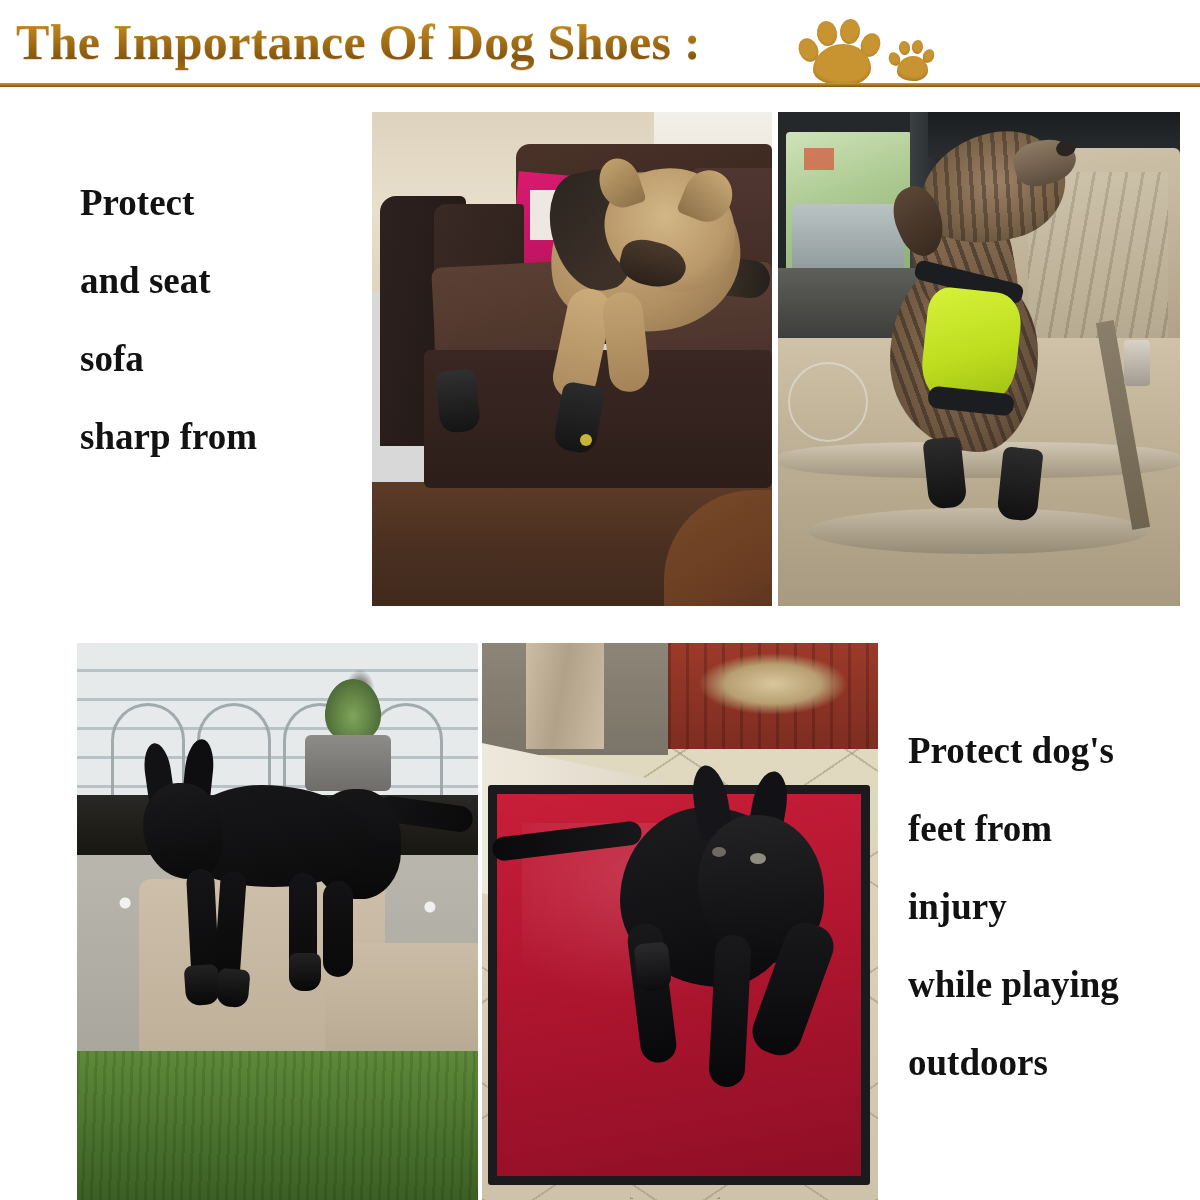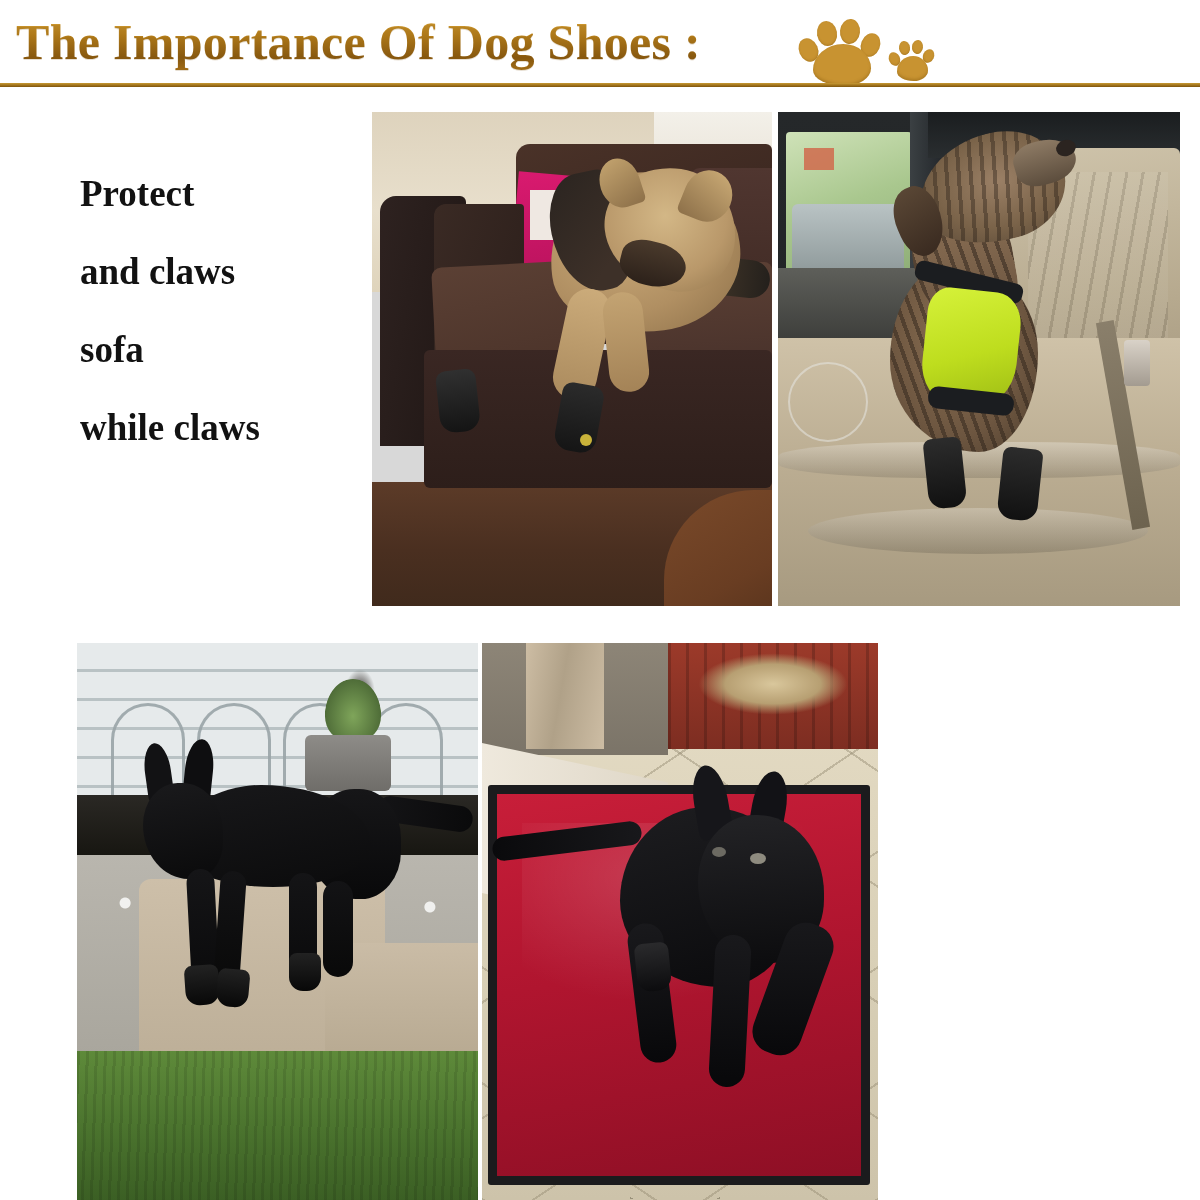--- a/index.html
+++ b/index.html
@@ -95,21 +95,21 @@
   
   .copy-block {
     position: absolute;
     font-family: "Liberation Serif", "DejaVu Serif", serif;
     font-weight: bold;
     color: #121212;
     font-size: 37px;
     line-height: 78px;
     white-space: nowrap;
   }
-  #copy-left  { left: 80px;  top: 155px; }
+  #copy-left  { left: 80px;  top: 164px; }
   #copy-right { left: 908px; top: 712px; }
   .copy-line { display: block; }
 
   
   .photo {
     position: absolute;
     overflow: hidden;
     background: #d8d8d8;
   }
   .layer { position: absolute; }
@@ -666,25 +666,32 @@
         <span class="toe t4"></span>
         <span class="pad"></span>
       </div>
     </div>
 
     <div id="title-rule"></div>
   </div>
 
   <div class="copy-block" id="copy-left">
     <span class="copy-line">Protect</span>
-    <span class="copy-line">and claws</span>
+    <span class="copy-line">and seat</span>
     <span class="copy-line">sofa</span>
-    <span class="copy-line">while claws</span>
+    <span class="copy-line">sharp from</span>
   </div>
 
+  <div class="copy-block" id="copy-right">
+    <span class="copy-line">Protect dog's</span>
+    <span class="copy-line">feet from</span>
+    <span class="copy-line">injury</span>
+    <span class="copy-line">while playing</span>
+    <span class="copy-line">outdoors</span>
+  </div>
 
   <div class="photo" id="photo-sofa">
     <div class="layer wall"></div>
     <div class="layer wall-white"></div>
     <div class="layer floor"></div>
     <div class="layer sofa-back"></div>
     <div class="layer sofa-back2"></div>
     <div class="layer pillow"></div>
     <div class="layer pillow-tag"></div>
     <div class="layer arm-outer"></div>

